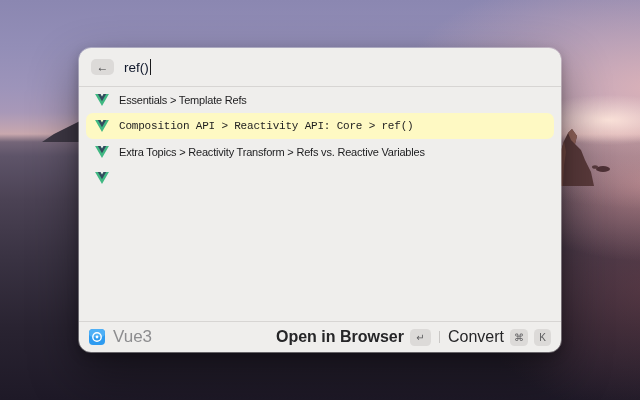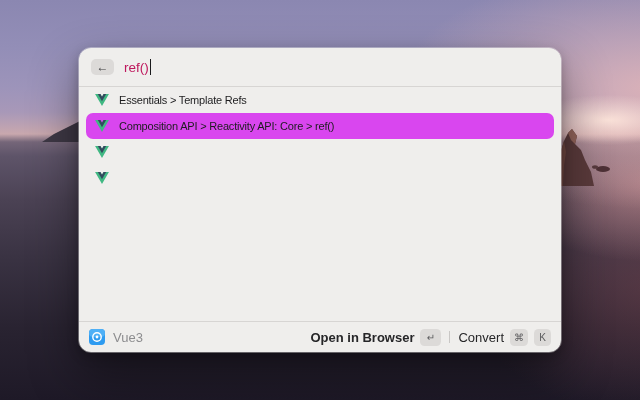--- a/index.html
+++ b/index.html
@@ -47,54 +47,54 @@
   .back-btn {
     width: 23px; height: 16px; border: none; border-radius: 5px;
     background: #dcdad8; color: #3a3a3c;
     font-size: 12px; line-height: 1;
     display: flex; align-items: center; justify-content: center;
     font-family: "Liberation Sans", sans-serif;
     cursor: default; padding: 0;
   }
   .query {
     display: flex; align-items: center;
-    font-size: 13.5px; color: #be185d;
+    font-size: 13.5px; color: #0f172a;
   }
   .caret {
     width: 1.5px; height: 16px; background: #1a1a1c; margin-left: 1px;
     animation: blink 1.1s step-end infinite;
   }
   @keyframes blink { 50% { opacity: 0; } }
 
   .hdivider { flex: 0 0 1px; background: #d7d5d3; }
 
   .results { flex: 1; padding: 0 7px; display: flex; flex-direction: column; overflow: hidden; }
   .row {
     flex: 0 0 26px;
     display: flex; align-items: center; gap: 10px;
     padding: 0 9px; border-radius: 7px;
   }
-  .row.selected { background: #d946ef; }
+  .row.selected { background: #fef9c3; font-family: Liberation Mono, monospace; }
   .vue-icon { flex: 0 0 14px; display: flex; align-items: center; }
   .vue-icon svg { width: 14px; height: 12px; display: block; }
   .row-label {
     font-size: 11px; letter-spacing: -0.2px;
     color: #1d1d1f; white-space: nowrap;
   }
 
   .footer {
     flex: 0 0 30px;
     display: flex; align-items: center; justify-content: space-between;
     padding: 0 10px;
   }
   .footer-left { display: flex; align-items: center; gap: 8px; }
   .app-icon { width: 16px; height: 16px; display: flex; }
-  .src-label { font-size: 13px; color: #8d8d8f; text-align: right; }
+  .src-label { font-size: 17px; color: #8d8d8f; text-align: right; }
   .footer-right { display: flex; align-items: center; gap: 6px; }
-  .action { font-size: 13px; color: #262628; }
+  .action { font-size: 16px; color: #262628; }
   .action.primary { font-weight: 700; }
   .key {
     min-width: 17px; height: 17px; padding: 0 4px;
     border-radius: 4.5px; background: #dcdad8;
     color: #5c5c5e; font-size: 10px;
     display: flex; align-items: center; justify-content: center;
   }
   .key.wide { min-width: 21px; }
   .vsep { width: 1px; height: 12px; background: #c9c7c5; margin: 0 2px; }
 </style>
@@ -150,20 +150,21 @@
         </span>
         <span class="row-label">Composition API &gt; Reactivity API: Core &gt; ref()</span>
       </div>
       <div class="row">
         <span class="vue-icon">
           <svg viewBox="0 0 261.76 226.69">
             <path d="M161.096.001l-30.225 52.351L100.647.001H-.005l130.877 226.688L261.749.001z" fill="#41b883"></path>
             <path d="M161.096.001l-30.225 52.351L100.647.001H52.346l78.526 136.01L209.398.001z" fill="#34495e"></path>
           </svg>
         </span>
+        <span class="row-label">Extra Topics &gt; Reactivity Transform &gt; Refs vs. Reactive Variables</span>
       </div>
       <div class="row">
         <span class="vue-icon">
           <svg viewBox="0 0 261.76 226.69">
             <path d="M161.096.001l-30.225 52.351L100.647.001H-.005l130.877 226.688L261.749.001z" fill="#41b883"></path>
             <path d="M161.096.001l-30.225 52.351L100.647.001H52.346l78.526 136.01L209.398.001z" fill="#34495e"></path>
           </svg>
         </span>
       </div>
     </div>

